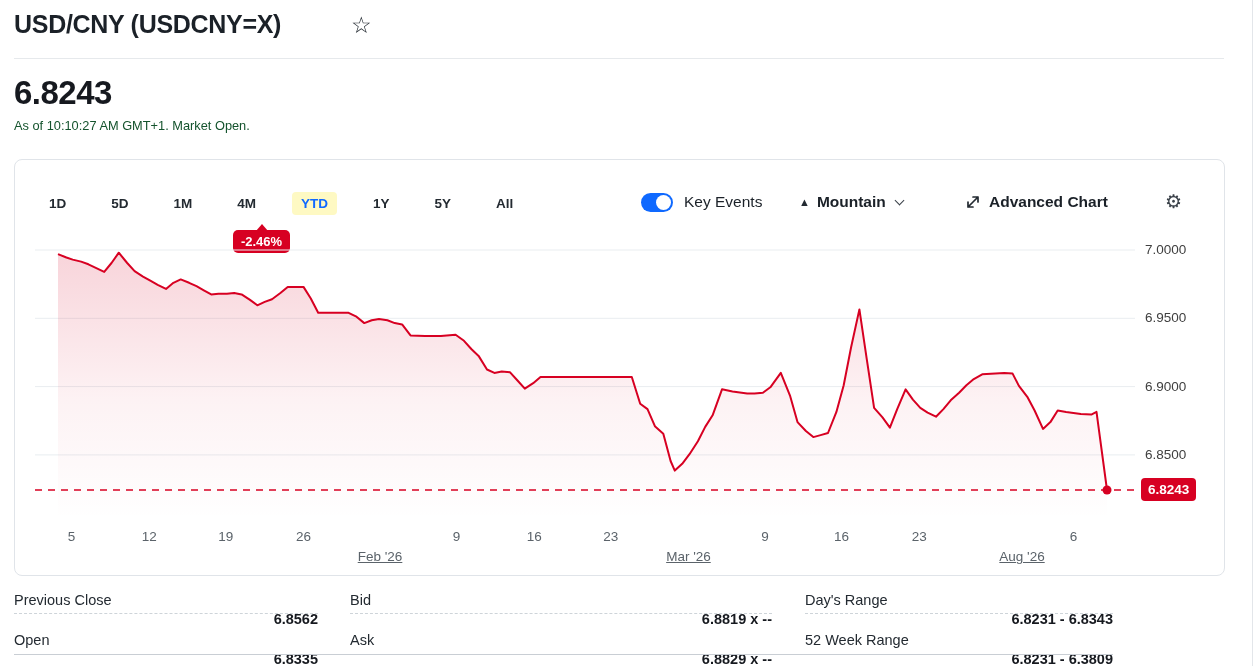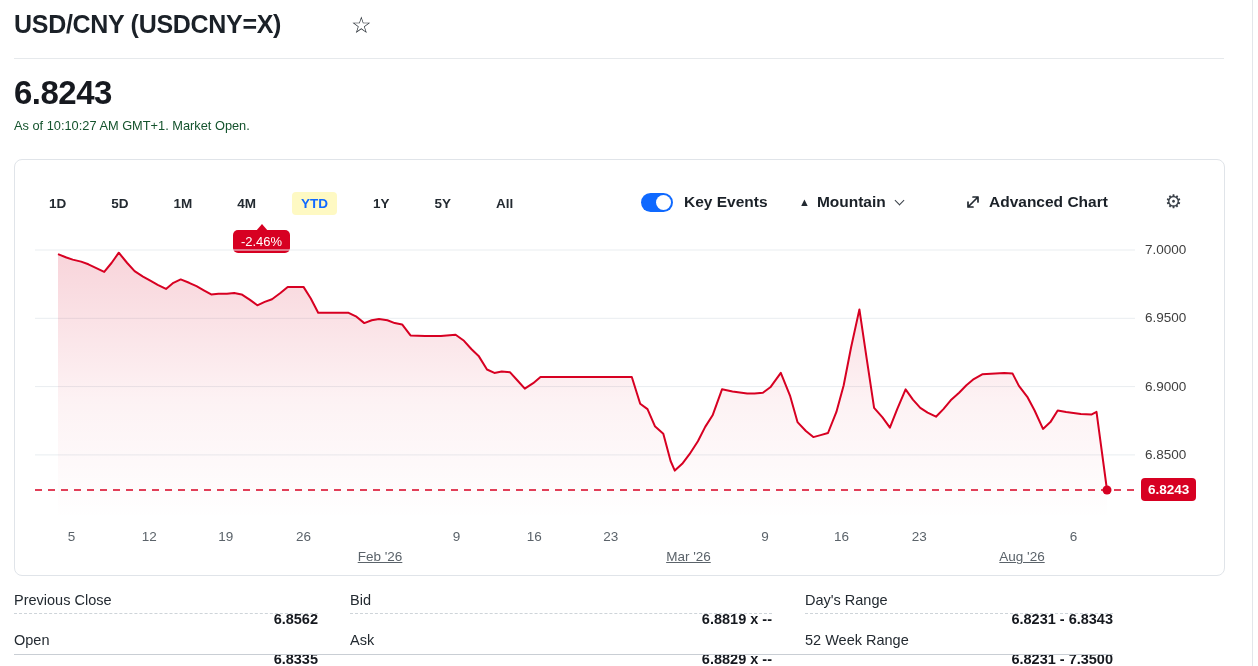--- a/index.html
+++ b/index.html
@@ -19,28 +19,28 @@
   .asof { left:14px; top:118px; font-size:12.8px; color:#14532d; }
   
   .card { left:14px; top:159px; width:1211px; height:417px; border:1px solid #e0e4e9; border-radius:8px; background:#fff; }
   .page-right-divider { left:1252px; top:0; width:1px; height:666px; background:#e3e6ea; }
   
   .tabs { left:40px; top:192px; display:flex; gap:27px; align-items:center; }
   .tab { font-size:13.5px; font-weight:700; color:#232a31; padding:4px 9px; border-radius:4px; cursor:pointer; }
   .tab.active { color:#0f69ff; background:#fef9c3; }
   
   .ytd-badge { left:233px; top:230px; width:57px; height:23px; background:#d70022; color:#fff;
-    font-size:13px; font-weight:400; text-align:center; line-height:23px; border-radius:5px; }
+    font-size:13px; font-weight:700; text-align:center; line-height:23px; border-radius:5px; }
   .ytd-badge::before { content:""; position:absolute; top:-6px; left:50%; margin-left:-6px;
     border-left:6px solid transparent; border-right:6px solid transparent; border-bottom:7px solid #d70022; }
   
   .tgroup { display:flex; align-items:center; height:24px; }
   .toggle { width:32px; height:19px; border-radius:10px; background:#0f69ff; position:relative; cursor:pointer; }
   .toggle .knob { position:absolute; right:2px; top:2px; width:15px; height:15px; border-radius:50%; background:#fff; }
-  .kev-label { margin-left:11px; font-size:15.5px; font-weight:700; color:#1b2128; }
+  .kev-label { margin-left:11px; font-size:15.5px; font-weight:400; color:#1b2128; }
   .mountain-ico { font-size:11px; color:#232a31; margin-right:7px; }
   .ctl-label { font-size:15.5px; font-weight:600; color:#1b2128; }
   .chev { width:7px; height:7px; border-right:1.8px solid #3a4149; border-bottom:1.8px solid #3a4149;
     transform:rotate(45deg); margin-left:10px; margin-top:-4px; }
   .adv-ico { margin-right:8px; display:inline-flex; }
   .gear { left:1165px; top:190px; font-size:19px; color:#3a4149; cursor:pointer; }
   
   .ylab { position:absolute; left:1145px; width:64px; font-size:13.5px; color:#404040; }
   .cur-badge { position:absolute; left:1141px; background:#d70022; color:#fff; font-size:13.5px; font-weight:700;
     padding:4px 7px; border-radius:4px; }
@@ -160,21 +160,21 @@
       <div class="cell" style="left: 14px; width: 304px; top: 629px;">
         <span class="lbl">Open</span>
         <span class="val">6.8335</span>
       </div>
       <div class="cell" style="left: 350px; width: 422px; top: 629px;">
         <span class="lbl">Ask</span>
         <span class="val">6.8829 x --</span>
       </div>
       <div class="cell" style="left: 805px; width: 308px; top: 629px;">
         <span class="lbl">52 Week Range</span>
-        <span class="val">6.8231 - 7.3500</span>
+        <span class="val">6.8231 - 6.3809</span>
       </div>
       <div class="sep-dashed" style="left: 14px; width: 304px;"></div>
       <div class="sep-dashed" style="left: 350px; width: 422px;"></div>
       <div class="sep-dashed" style="left: 805px; width: 308px;"></div>
       <div class="sep-solid"></div>
     </div>
 
 </div>
 
 </body></html>

